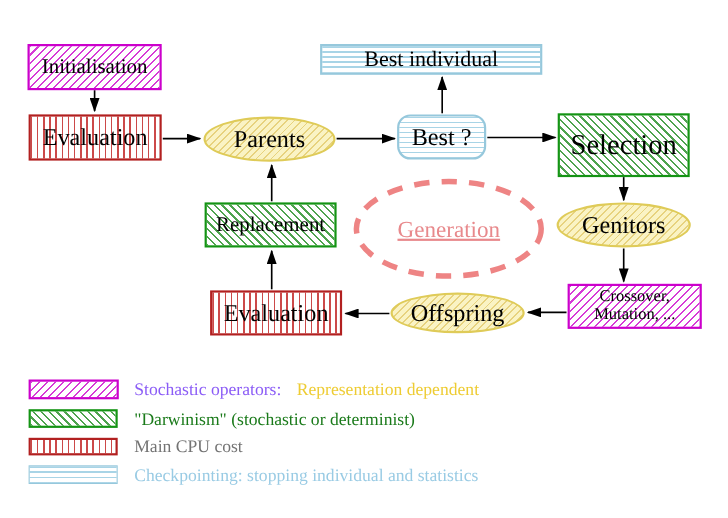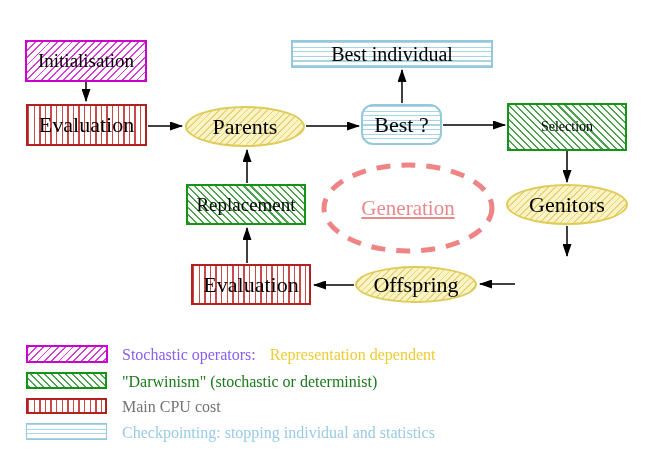--- a/index.html
+++ b/index.html
@@ -37,21 +37,21 @@
     background-image:repeating-linear-gradient(135deg,#e7d27e 0 1.2px,rgba(0,0,0,0) 1.2px 4.8px);
     border:2px solid #dfcb58;
     border-radius:50%;
   }
   
   #initialisation{left:25px;top:40px;width:122px;height:42px;font-size:19px;}
   #evaluation-top{left:26px;top:104px;width:121px;height:42px;font-size:22px;}
   #parents{left:185px;top:106px;width:120px;height:41px;font-size:22px;}
   #best-individual{left:291px;top:40px;width:202px;height:28px;font-size:20px;}
   #stop{left:361px;top:104px;width:81px;height:41px;font-size:22px;border-radius:12px;}
-  #selection{left:507px;top:103px;width:120px;height:48px;font-size:14px;}
+  #selection{left:507px;top:103px;width:120px;height:58px;font-size:26px;}
   #genitors{left:506px;top:184px;width:122px;height:41px;font-size:22px;}
   #crossover{left:516px;top:258px;width:122px;height:41px;font-size:15px;flex-direction:column;}
   #offspring{left:355px;top:266px;width:122px;height:37px;font-size:22px;}
   #evaluation-bottom{left:191px;top:264px;width:120px;height:41px;font-size:22px;}
   #replacement{left:186px;top:184px;width:120px;height:41px;font-size:19px;}
   #generation-label{
     position:absolute;left:324px;top:196px;width:168px;text-align:center;
     font-size:21px;color:#e8898c;z-index:2;text-decoration:underline;
   }
   #arrows{position:absolute;left:0;top:0;z-index:1;}
@@ -100,20 +100,24 @@
     <line x1="247" y1="183" x2="247" y2="150" stroke="#000" stroke-width="1.5" marker-end="url(#ah)"></line>
   </svg>
 
   <div id="initialisation" class="node hatch-magenta">Initialisation</div>
   <div id="evaluation-top" class="node stripes-red">Evaluation</div>
   <div id="parents" class="node ellipse-yellow">Parents</div>
   <div id="best-individual" class="node stripes-cyan">Best individual</div>
   <div id="stop" class="node stripes-cyan">Best ?</div>
   <div id="selection" class="node hatch-green">Selection</div>
   <div id="genitors" class="node ellipse-yellow">Genitors</div>
+  <div id="crossover" class="node hatch-magenta">
+    <div>Crossover,</div>
+    <div>Mutation, ...</div>
+  </div>
   <div id="offspring" class="node ellipse-yellow">Offspring</div>
   <div id="evaluation-bottom" class="node stripes-red">Evaluation</div>
   <div id="replacement" class="node hatch-green">Replacement</div>
   <div id="generation-label">Generation</div>
 
   <div id="swatch-1" class="swatch hatch-magenta"></div>
   <div id="legend-text-1" class="legend-text"><span class="c-magenta">Stochastic operators:</span><span class="gap"></span><span class="c-gold">Representation dependent</span></div>
 
   <div id="swatch-2" class="swatch hatch-green"></div>
   <div id="legend-text-2" class="legend-text c-green">"Darwinism" (stochastic or determinist)</div>

